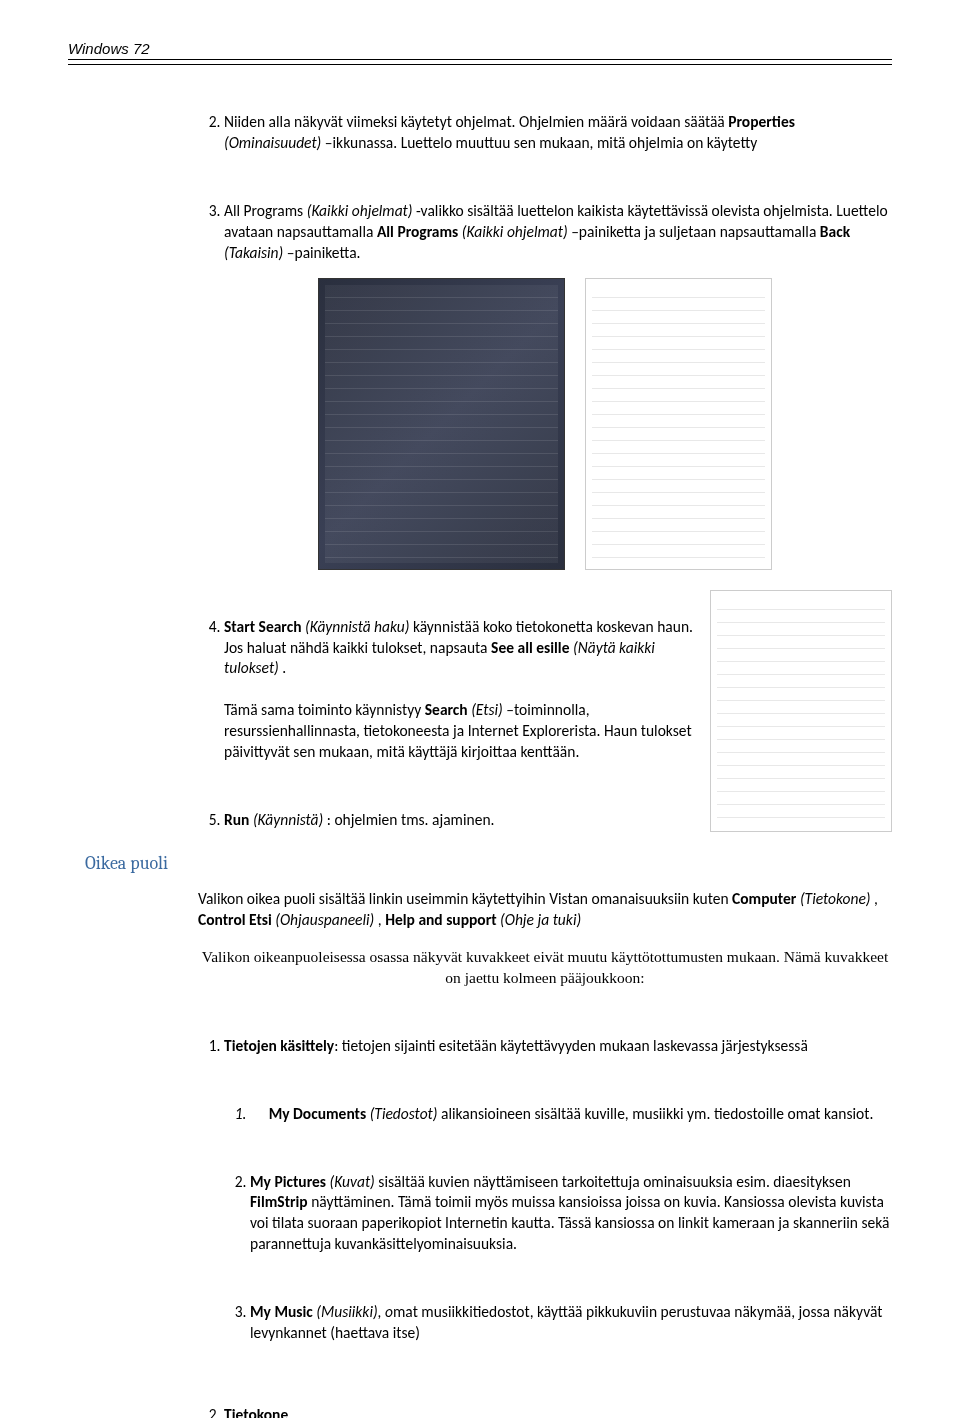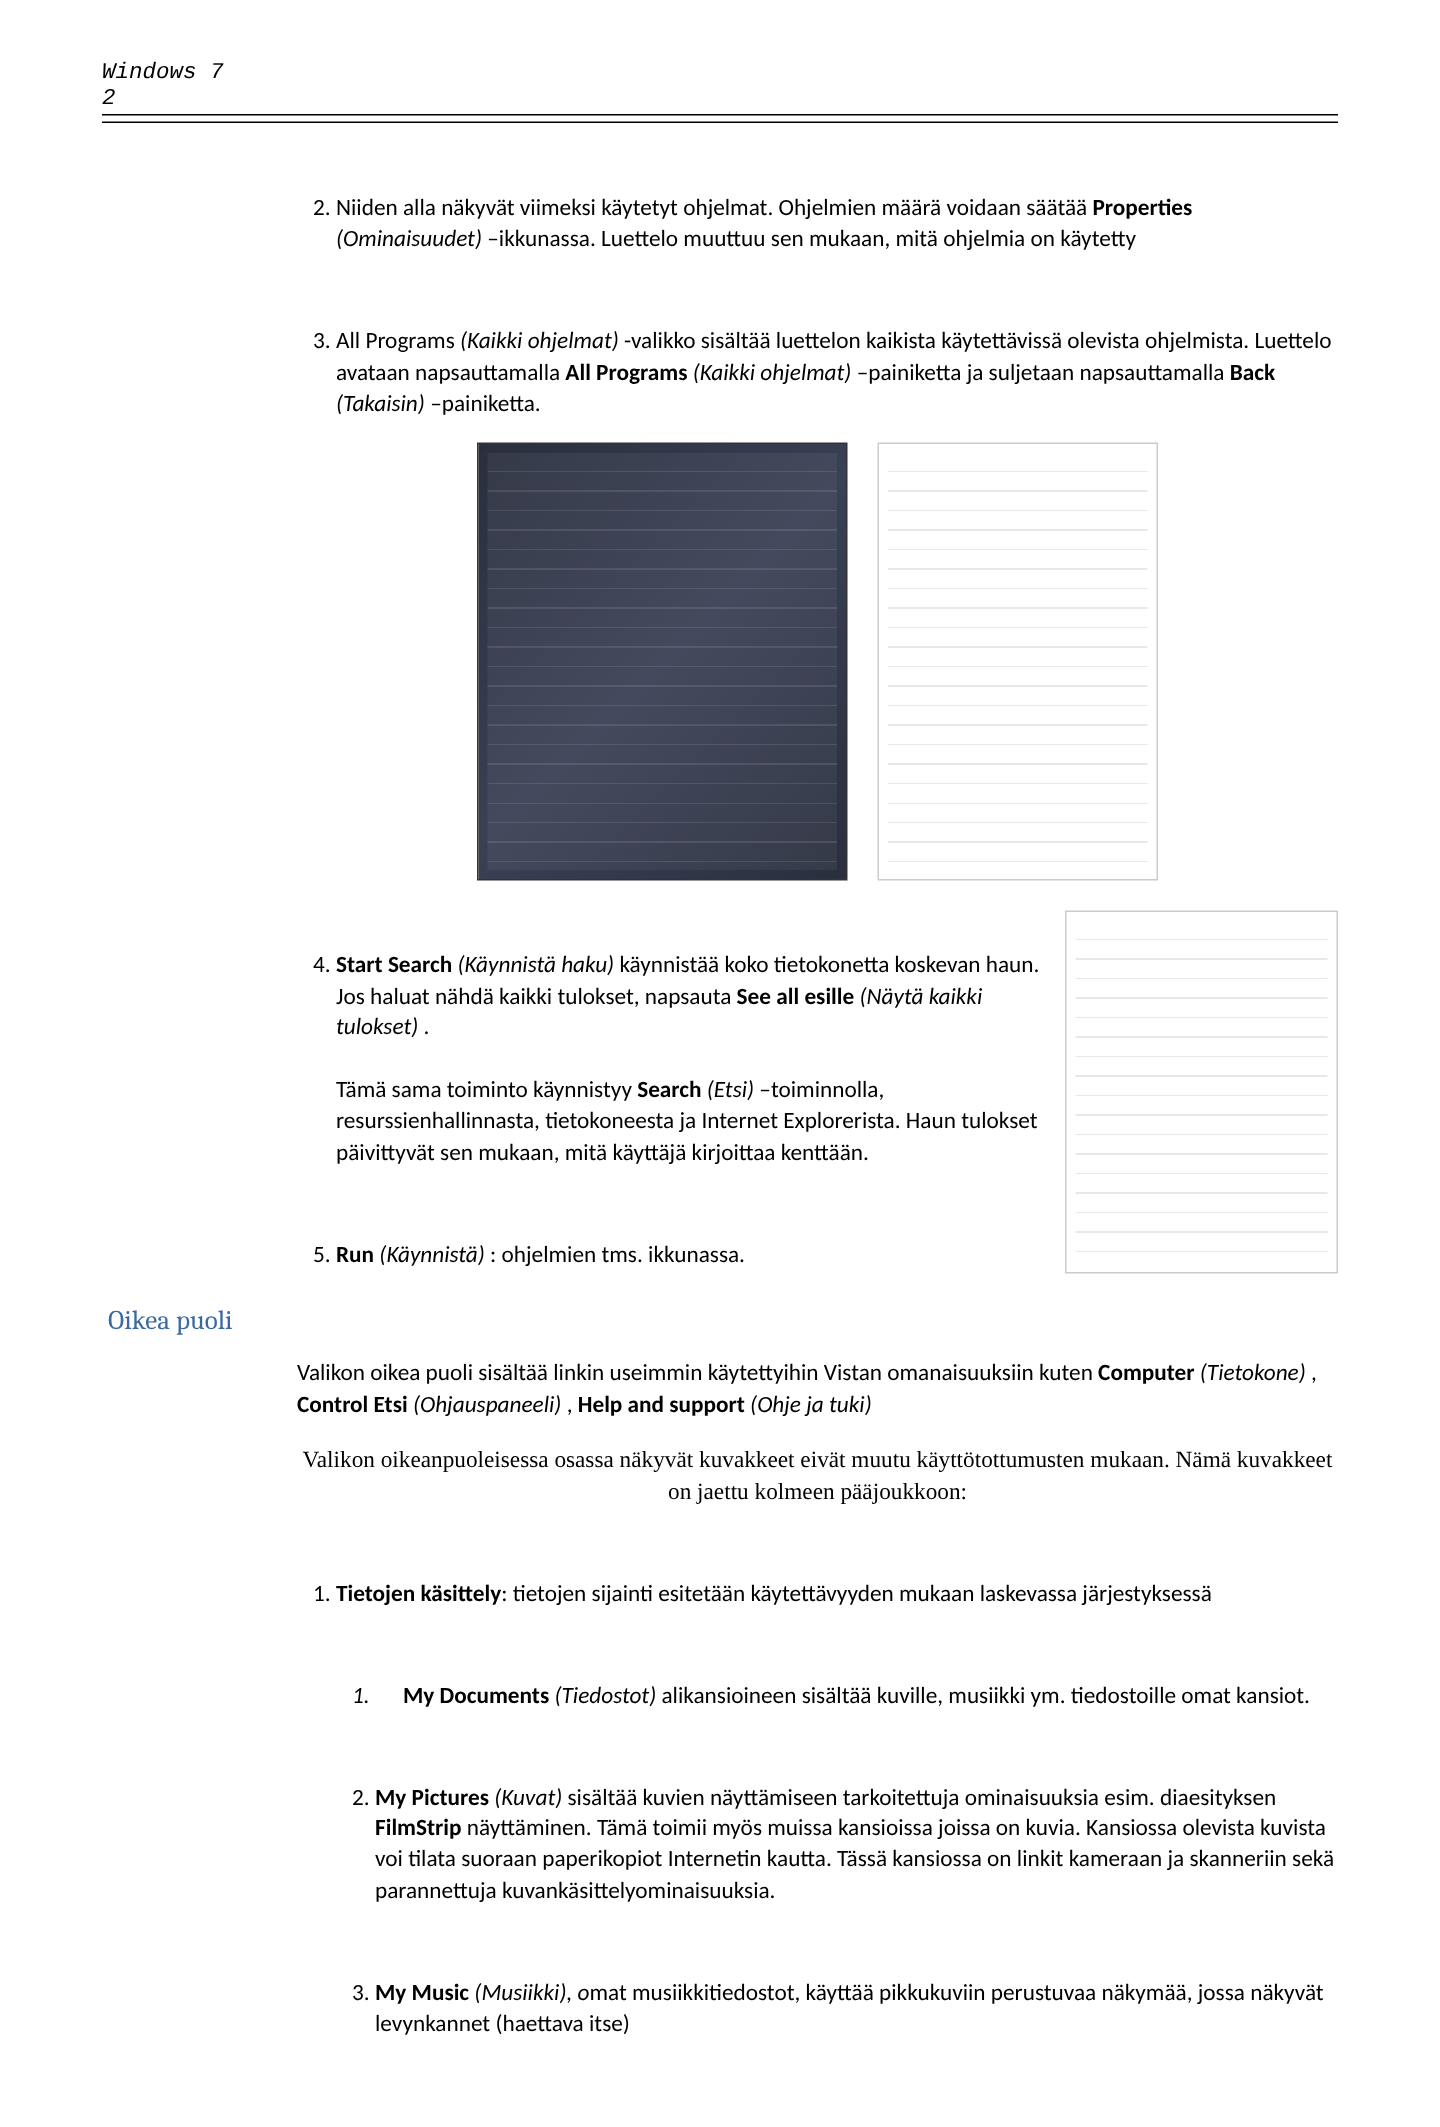--- a/index.html
+++ b/index.html
@@ -8,28 +8,27 @@
     font-size: 15px;
     color: #000;
     background: #fff;
     width: 960px;
   }
   .page {
     padding: 40px 68px 30px 68px;
   }
   .header-bar {
     display: flex;
-    justify-content: space-between;
+    justify-content: flex-start;
     font-style: italic;
-    font-family: Liberation Mono, monospace;
+    font-family: Liberation Sans, sans-serif;
     font-size: 15px;
     border-bottom: 1px solid #000;
     padding-bottom: 2px;
     margin-bottom: 4px;
-    flex-direction: column;
   }
   .double-rule {
     border-top: 1px solid #000;
     margin-top: 1px;
     margin-bottom: 22px;
   }
   .content {
     margin-left: 130px;
     font-family: Calibri, Arial, sans-serif;
     font-size: 15.5px;
@@ -45,21 +44,21 @@
   .content li {
     margin-bottom: 4px;
     margin-top: 47px;
   }
   .section-label {
     font-family: Cambria, Georgia, serif;
     color: #3b6aa0;
     font-size: 18px;
     margin-top: 16px;
     margin-bottom: 8px;
-    margin-left: 4px;
+    margin-left: 17px;
   }
   .images-row {
     display: flex;
     gap: 20px;
     justify-content: center;
     margin: 14px 0 16px 0;
   }
   .img-placeholder {
     background: linear-gradient(135deg, #2a2f3e 0%, #3a4055 50%, #2a2f3e 100%);
     border: 1px solid #333;
@@ -160,21 +159,21 @@
         <span>.</span><br>
         <br>
         <span>Tämä sama toiminto käynnistyy </span>
         <strong>Search</strong>
         <em> (Etsi)</em>
         <span> –toiminnolla, resurssienhallinnasta, tietokoneesta ja Internet Explorerista. Haun tulokset päivittyvät sen mukaan, mitä käyttäjä kirjoittaa kenttään.</span>
       </li>
       <li>
         <strong>Run</strong>
         <em> (Käynnistä)</em>
-        <span>: ohjelmien tms. ikkunassa.</span>
+        <span>: ohjelmien tms. ajaminen.</span>
       </li>
     </ol>
     <div class="clear"></div>
   </div>
 
   <div class="section-label">Oikea puoli</div>
 
   <div class="content">
     <p>
       <span>Valikon oikea puoli sisältää linkin useimmin käytettyihin Vistan omanaisuuksiin kuten </span>

